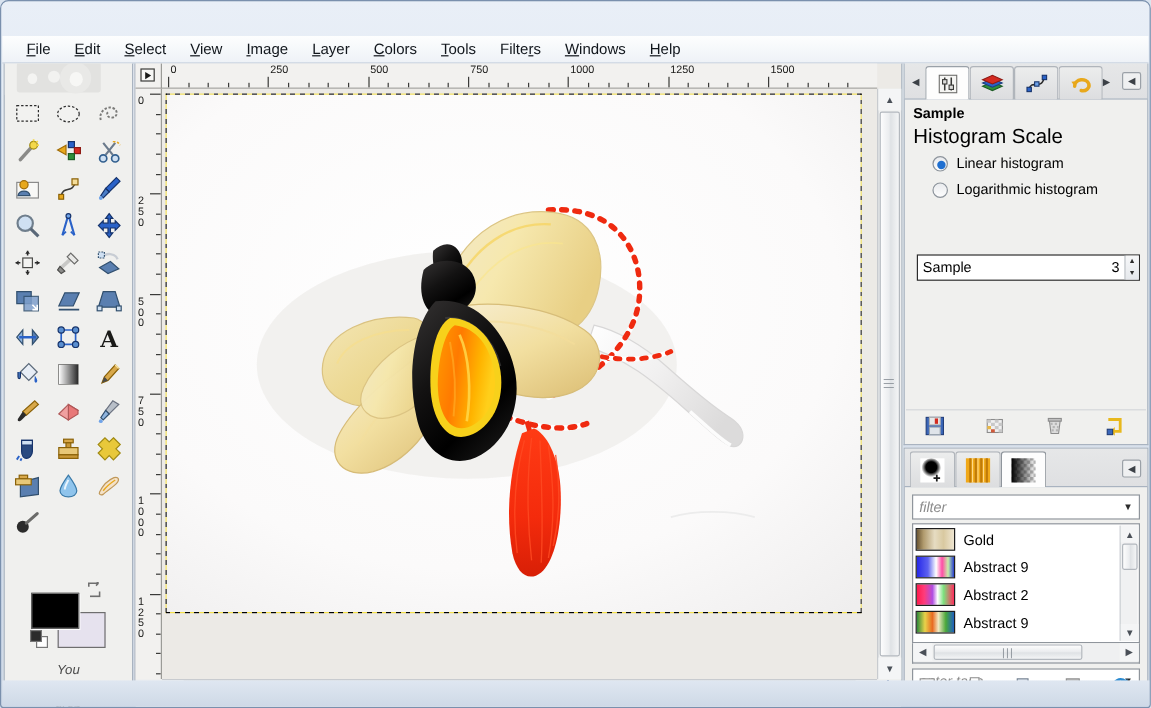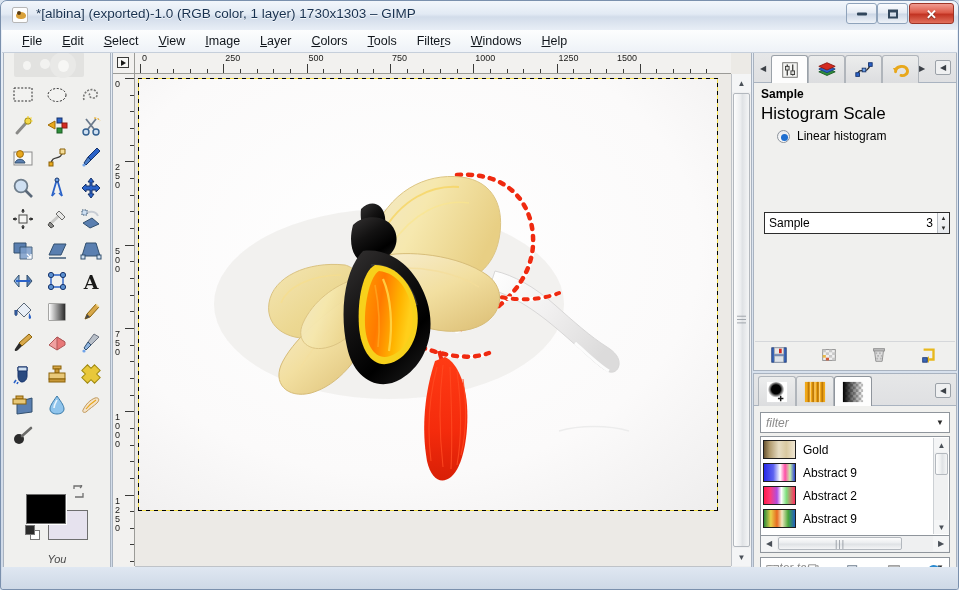--- a/index.html
+++ b/index.html
@@ -287,36 +287,20 @@
 
   
   #bottomedge { position:absolute; left:1px; top:566px; width:956px; height:23px;
     background:linear-gradient(180deg,#dfe7f1,#cdd8e6); }
 </style>
 </head>
 <body>
 
 <div id="window">
 
-  <div id="titlebar">
-    <div id="title-icon">
-      <div class="wb"></div>
-        <div class="wb2"></div>
-    </div>
-    <div id="title-text">*[albina] (exported)-1.0 (RGB color, 1 layer) 1730x1303 – GIMP</div>
-    <div class="winbtn" id="btn-min">
-        <span class="gl"></span>
-      </div>
-    <div class="winbtn" id="btn-max">
-        <span class="gl"></span>
-      </div>
-    <div class="winbtn" id="btn-close">
-      <span class="gl">✕</span>
-    </div>
-  </div>
 
   <div id="menubar">
     <div class="menuitem"><u>F</u>ile</div>
     <div class="menuitem"><u>E</u>dit</div>
     <div class="menuitem"><u>S</u>elect</div>
     <div class="menuitem"><u>V</u>iew</div>
     <div class="menuitem"><u>I</u>mage</div>
     <div class="menuitem"><u>L</u>ayer</div>
     <div class="menuitem"><u>C</u>olors</div>
     <div class="menuitem"><u>T</u>ools</div>
@@ -827,21 +811,21 @@
           <div class="htick" style="left: 371.52px; height: 4px;"></div>
           <div class="htick" style="left: 388.18px; height: 4px;"></div>
           <div class="htick" style="left: 404.84px; height: 4px;"></div>
           <div class="htick" style="left: 421.5px; height: 9px;"></div>
           <div class="hlabel" style="left: 423.5px;">1250</div>
           <div class="htick" style="left: 438.16px; height: 4px;"></div>
           <div class="htick" style="left: 454.82px; height: 4px;"></div>
           <div class="htick" style="left: 471.48px; height: 4px;"></div>
           <div class="htick" style="left: 488.14px; height: 4px;"></div>
           <div class="htick" style="left: 504.8px; height: 9px;"></div>
-          <div class="hlabel" style="left: 482px;">1500</div>
+          <div class="hlabel" style="left: 507px;">1500</div>
           <div class="htick" style="left: 521.46px; height: 4px;"></div>
           <div class="htick" style="left: 538.12px; height: 4px;"></div>
           <div class="htick" style="left: 554.78px; height: 4px;"></div>
           <div class="htick" style="left: 571.44px; height: 4px;"></div>
         </div>
       <div id="vruler">
           <div class="vtick" style="top: 4px; width: 9px;"></div>
           <div class="vlabel" style="top: 6px;">0</div>
           <div class="vtick" style="top: 20.66px; width: 4px;"></div>
           <div class="vtick" style="top: 37.32px; width: 4px;"></div>
@@ -1071,20 +1055,24 @@
         </div>
 
         <div class="panelbody" style="top:31px; bottom:30px; left:1px; right:1px; position:absolute;">
           <div class="ptitle">Sample</div>
           <div class="plabel">Histogram Scale</div>
 
           <div class="radiorow">
             <span class="radio on"></span>
             <span>Linear histogram</span>
           </div>
+          <div class="radiorow" style="padding-top:6px;">
+            <span class="radio"></span>
+            <span>Logarithmic histogram</span>
+          </div>
 
           <div id="radiusbox">
             <span id="radiuslabel">Sample</span>
             <span id="radiusval">3</span>
             <span id="radiusspin">
               <span>▲</span>
               <span>▼</span>
             </span>
           </div>
         </div>

